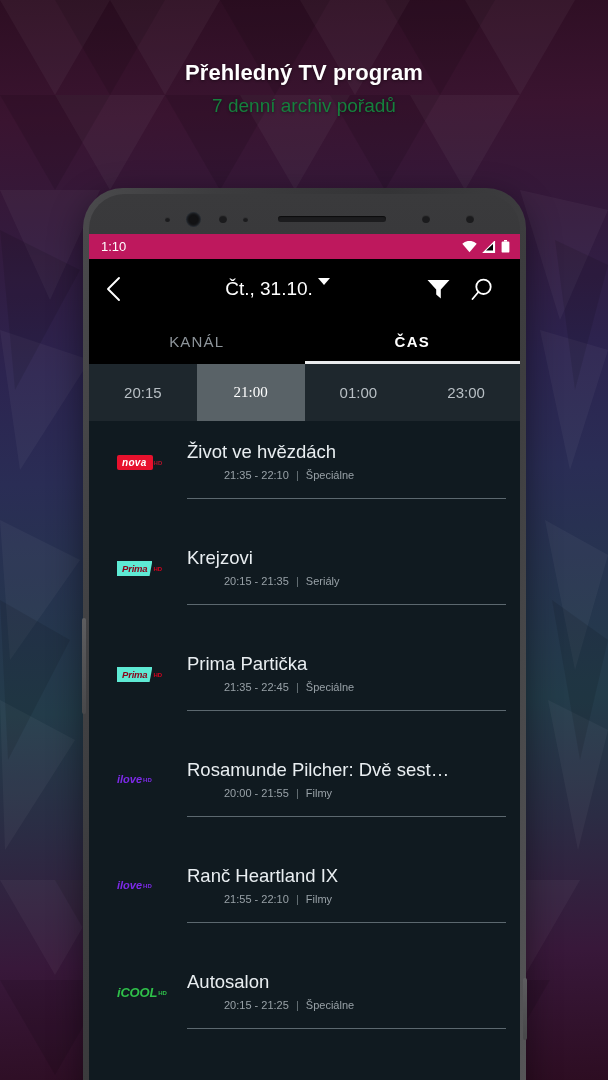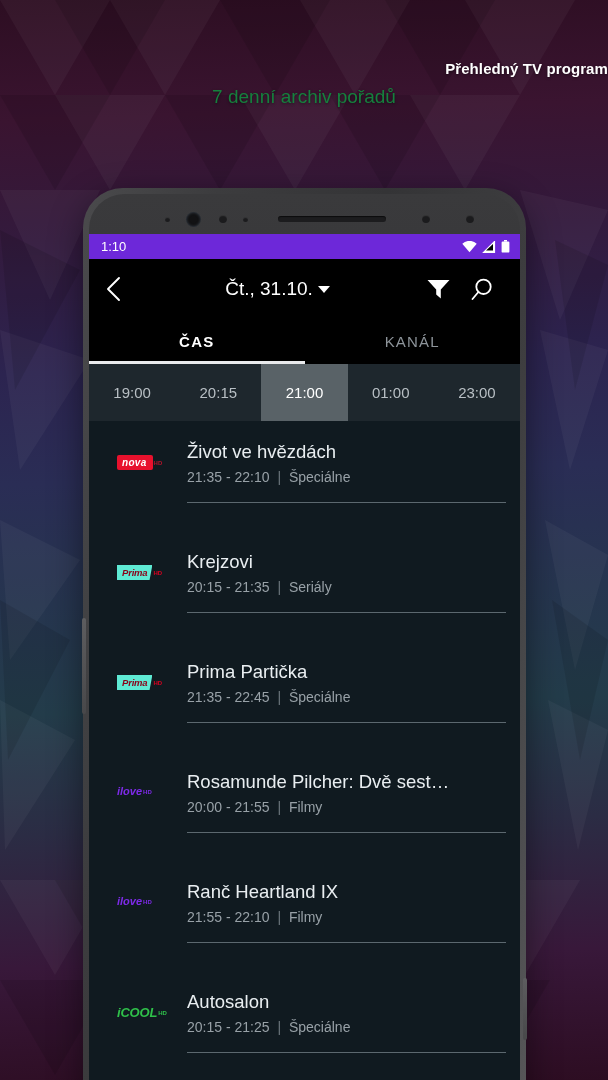--- a/index.html
+++ b/index.html
@@ -28,23 +28,22 @@
         #2d0d22 100%);
   }
   #bg svg { position:absolute; inset:0; width:608px; height:1080px; }
 
   
   .headline {
     position:absolute; top:0; left:0; width:608px; z-index:5;
     text-align:center; padding-top:60px;
   }
   .headline .h1 {
-    font-size:15px; font-weight:bold; color:#ffffff; letter-spacing:.1px;
+    font-size:22px; font-weight:bold; color:#ffffff; letter-spacing:.1px;
     text-shadow:0 1px 3px rgba(0,0,0,.45);
-    text-align:right;
   }
   .headline .h2 {
     font-size:19px; font-weight:normal; color:#15803d; margin-top:9px;
     text-shadow:0 1px 3px rgba(0,0,0,.45);
   }
 
   
   .phone {
     position:absolute; left:83px; top:188px;
     width:443px; height:940px; z-index:4;
@@ -86,34 +85,34 @@
   .screen {
     position:relative; z-index:2;
     width:431px; height:100%;
     margin:0 auto;
     background:#101a20;
     overflow:hidden;
   }
 
   
   .statusbar {
-    height:25px; background:#6d28d9; color:#fff;
+    height:25px; background:#be185d; color:#fff;
     display:flex; align-items:center; justify-content:space-between;
     padding:0 10px 0 12px; font-size:13px;
   }
   .statusbar .icons { display:flex; align-items:center; gap:5px; }
 
   
   .appbar {
     height:60px; background:#000;
     display:flex; align-items:center; padding:0 16px;
   }
   .appbar .back { width:34px; display:flex; align-items:center; }
   .appbar .datewrap {
-    flex:1; display:flex; align-items:center; justify-content:center; gap:5px;
+    flex:1; display:flex; justify-content:center; gap:5px;
     color:#fff; font-size:19px;
   }
   .caret { width:0;height:0;border-left:6px solid transparent;border-right:6px solid transparent;border-top:7px solid #fff; }
   .appbar .act { width:44px; display:flex; align-items:center; justify-content:center; }
 
   
   .tabs { height:45px; background:#000; display:flex; }
   .tab {
     flex:1; display:flex; align-items:center; justify-content:center;
     font-size:15px; letter-spacing:1.2px; color:#8d949a; position:relative;
@@ -124,34 +123,34 @@
   }
 
   
   .timestrip {
     height:57px; background:#1e272d; display:flex; align-items:stretch;
   }
   .timecell {
     flex:1; display:flex; align-items:center; justify-content:center;
     font-size:15px; color:#b8bfc4;
   }
-  .timecell.current { background:#596267; color:#ffffff; }
+  .timecell.current { background:#596267; color:#ffffff;font-family:Liberation Serif, serif; }
 
   
   .list { background:#101a20; }
   .row { display:flex; align-items:flex-start; padding:0 0 0 28px; }
   .row .logo {
     width:64px; min-width:64px; padding-top:34px;
     display:flex; justify-content:flex-start;
   }
   .row .meta { flex:1; padding:20px 24px 0 6px; position:relative; }
   .row .title {
     font-size:18.5px; color:#e9eef1; white-space:nowrap; overflow:hidden;
   }
-  .row .sub { font-size:14px; color:#98a1a7; margin-top:6px; }
+  .row .sub { font-size:11px; color:#98a1a7; margin-top:6px;margin-left:37px; }
   .row .sub .sep { color:#6d777d; padding:0 4px; }
   .row .divider {
     height:1px; background:#6a777e; margin-top:17px; margin-right:-10px; opacity:.85;
   }
   .row .spacer { height:28px; }
 
   
   .chlogo { display:inline-flex; align-items:center; font-size:9px; }
   .chlogo .hd { font-size:6px; font-weight:bold; margin-left:1px; margin-top:1px; }
   .lg-nova {
@@ -276,32 +275,29 @@
         </span>
         <span class="act">
           <svg width="25" height="25" viewBox="0 0 25 25">
             <circle cx="13.5" cy="9.8" r="7.2" fill="none" stroke="#fff" stroke-width="1.8"></circle>
             <line x1="8.4" y1="15" x2="2.5" y2="22" stroke="#fff" stroke-width="1.8" stroke-linecap="round"></line>
           </svg>
         </span>
       </div>
 
       <div class="tabs">
+        <div class="tab">
+          <span>KANÁL</span>
+        </div>
         <div class="tab active">
           <span>ČAS</span>
         </div>
-        <div class="tab">
-          <span>KANÁL</span>
-        </div>
       </div>
 
       <div class="timestrip">
-        <div class="timecell">
-            <span>19:00</span>
-          </div>
         <div class="timecell">
             <span>20:15</span>
           </div>
         <div class="timecell current">
             <span>21:00</span>
           </div>
         <div class="timecell">
             <span>01:00</span>
           </div>
         <div class="timecell">

